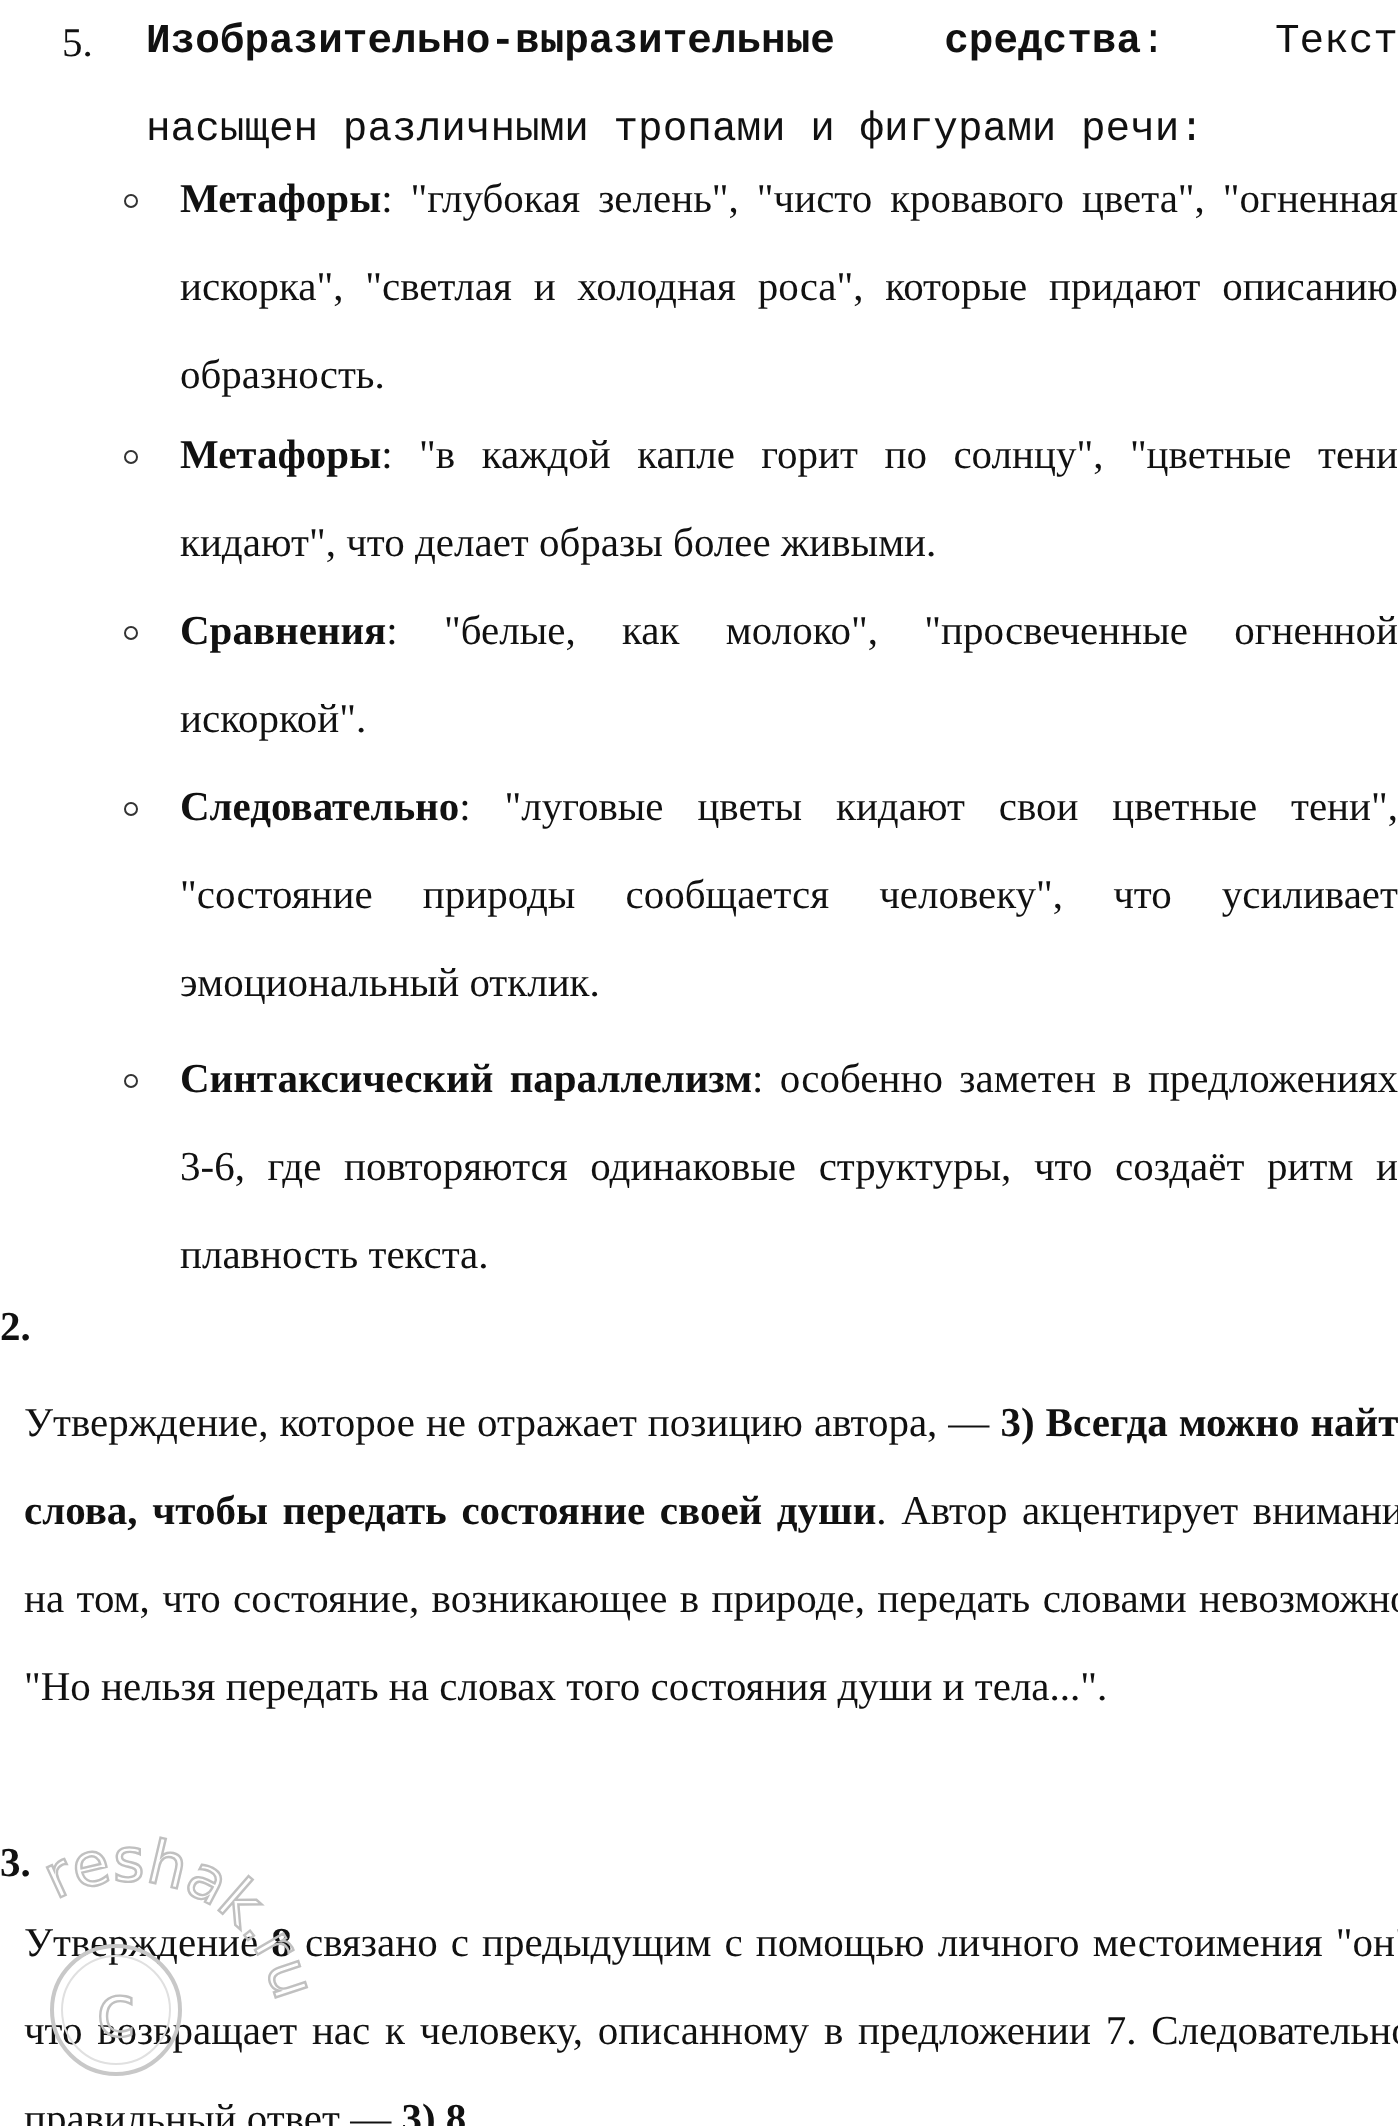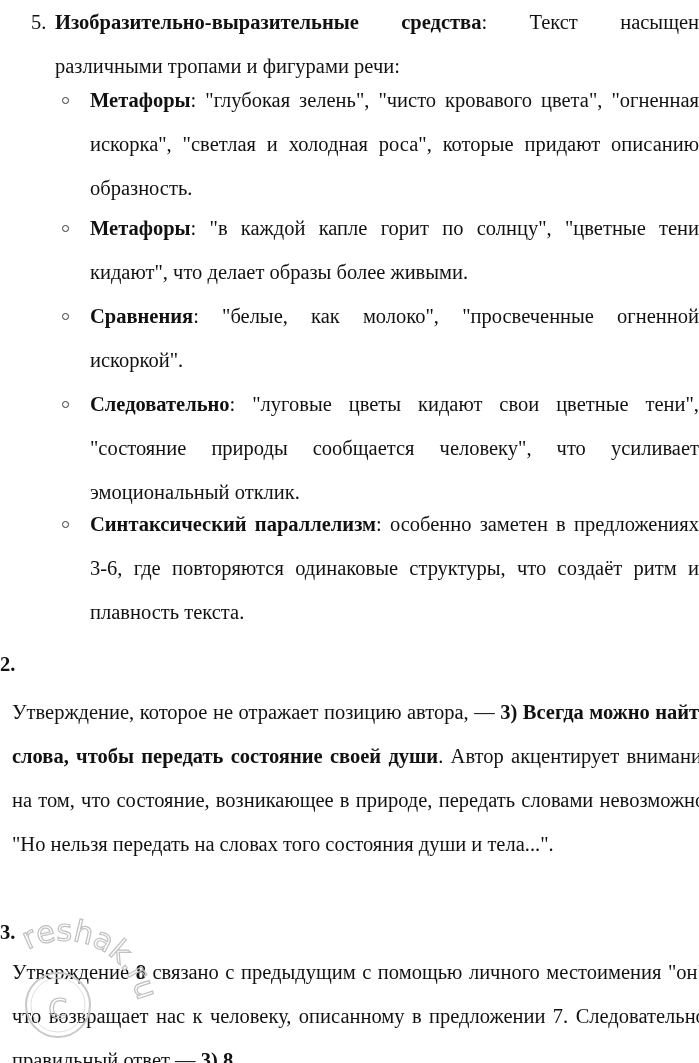--- a/index.html
+++ b/index.html
@@ -9,21 +9,21 @@
       overflow: hidden;
       position: relative;
       font-family: "Liberation Serif", "DejaVu Serif", serif;
       font-size: 20.5px;
       color: #111111;
     }
     .page { position: absolute; left: 0; top: 0; width: 699px; }
     .para { position: absolute; left: 0; right: 0; line-height: 44px; text-align: justify; }
     .num-item { left: 31px; }
     .num-item .num { position: absolute; left: 0; top: 0; }
-    .num-item .body { display: block; margin-left: 24px; text-align: justify; text-align-last: left; }
+    .num-item .body { display: block; margin-left: 42px; text-align: justify; text-align-last: left; font-family: Liberation Mono, monospace; }
     .sub-item { left: 62px; }
     .sub-item .bullet {
       position: absolute; left: 0; top: 19px;
       width: 5px; height: 5px; border: 1px solid #333; border-radius: 50%;
     }
     .sub-item .body { display: block; margin-left: 28px; text-align: justify; text-align-last: left; }
     .heading { position: absolute; left: 0; font-weight: bold; line-height: 44px; }
     .plain { left: 12px; right: 0; text-align-last: left; }
     b { font-weight: bold; }
     .wm {
@@ -54,21 +54,21 @@
   <div class="para sub-item" style="top:294px; width:637px;">
     <span class="bullet"></span>
     <span class="body"><b>Сравнения</b><span>: "белые, как молоко", "просвеченные огненной искоркой".</span></span>
   </div>
 
   <div class="para sub-item" style="top:382px; width:637px;">
     <span class="bullet"></span>
     <span class="body"><b>Следовательно</b><span>: "луговые цветы кидают свои цветные тени", "состояние природы сообщается человеку", что усиливает эмоциональный отклик.</span></span>
   </div>
 
-  <div class="para sub-item" style="top:502px; width:637px;">
+  <div class="para sub-item" style="top:518px; width:637px;">
     <span class="bullet"></span>
     <span class="body"><b>Синтаксический параллелизм</b><span>: особенно заметен в предложениях 3-6, где повторяются одинаковые структуры, что создаёт ритм и плавность текста.</span></span>
   </div>
 
   <div class="heading" style="top:642px;">2.</div>
 
   <div class="para plain" style="top:690px; width:699px;"><span>Утверждение, которое не отражает позицию автора, — </span><b>3) Всегда можно найти слова, чтобы передать состояние своей души</b><span>. Автор акцентирует внимание на том, что состояние, возникающее в природе, передать словами невозможно: "Но нельзя передать на словах того состояния души и тела...".</span></div>
 
   <div class="heading" style="top:910px;">3.</div>
 

